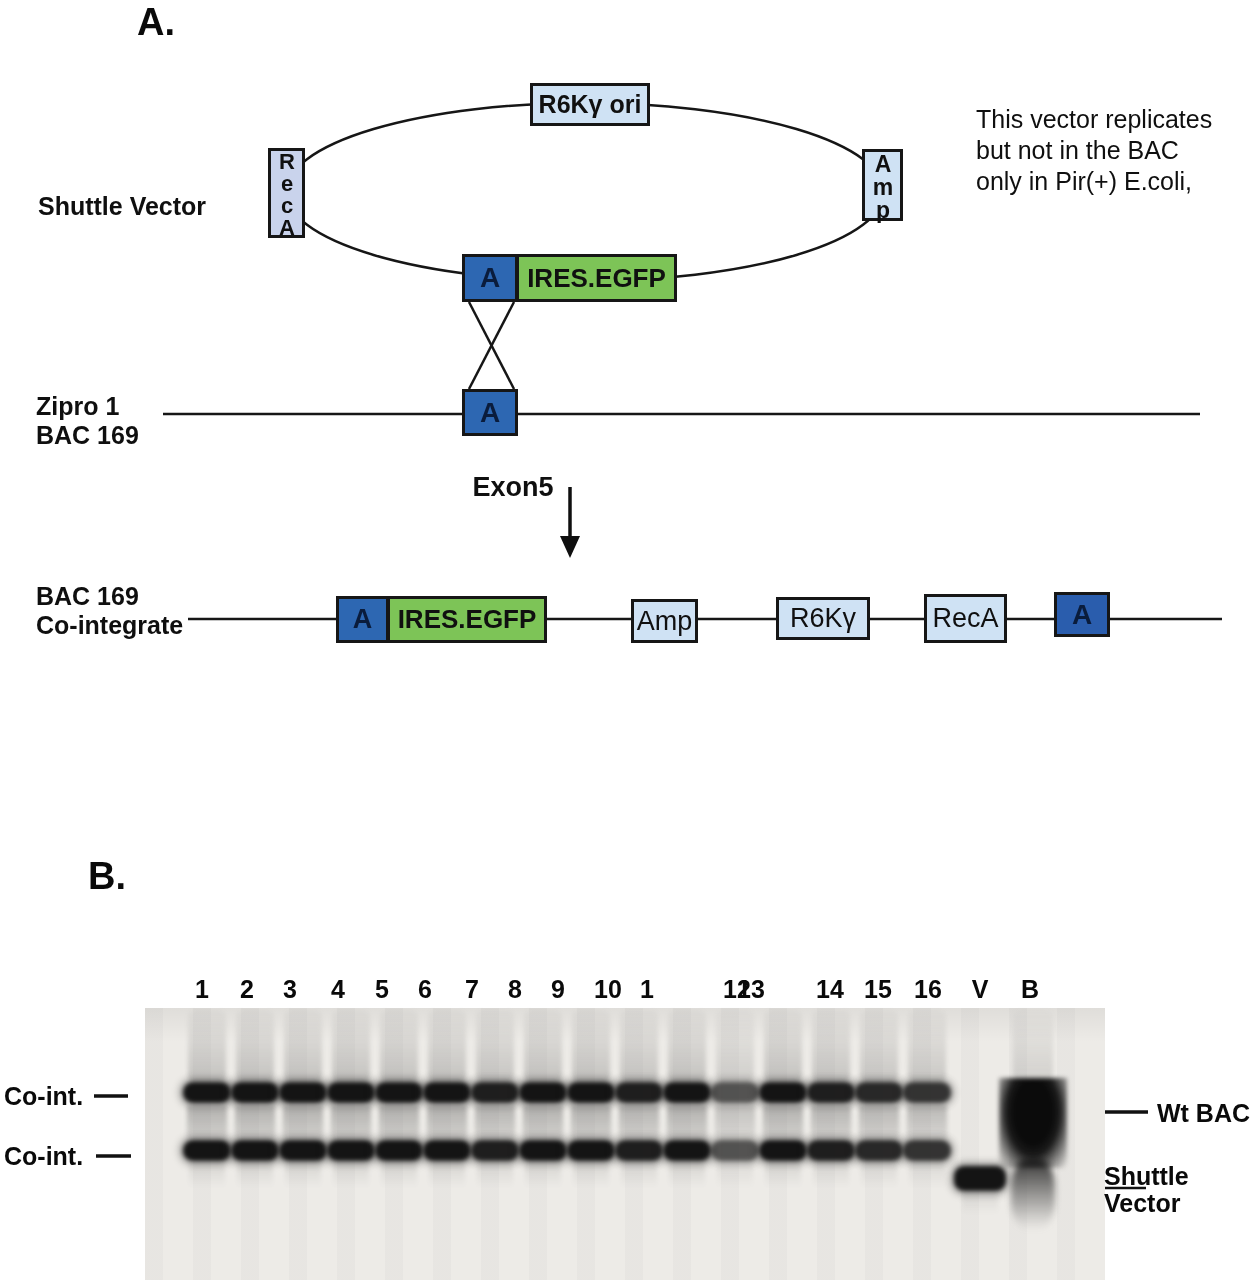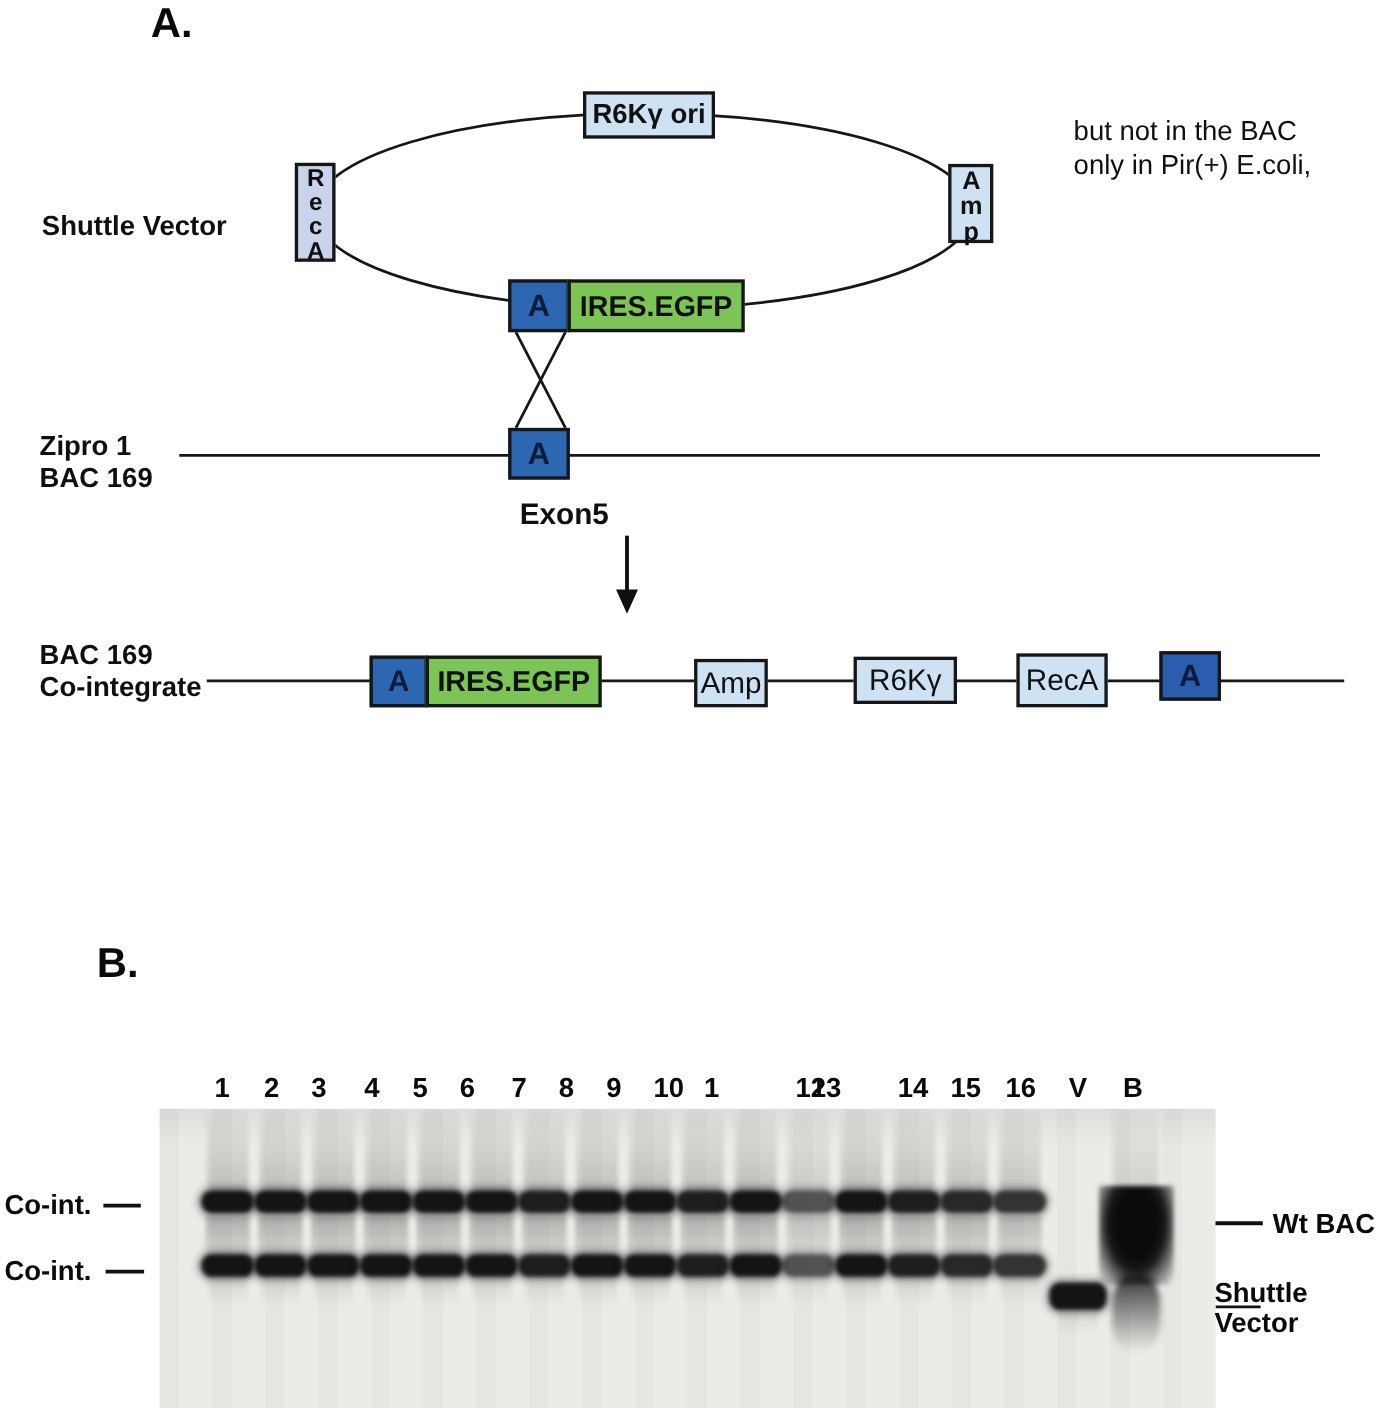--- a/index.html
+++ b/index.html
@@ -74,32 +74,33 @@
 
   <div class="box lightblue" style="left:862px;top:149px;width:41px;height:72px;font-size:23px;">
       <span class="vtext">Amp</span>
     </div>
 
 
   <div class="box darkblue" style="left:462px;top:254px;width:56px;height:48px;font-size:28px;">A</div>
   <div class="box green" style="left:516px;top:254px;width:161px;height:48px;font-size:26px;">IRES.EGFP</div>
 
   <div class="t note" style="left:976px;top:104px;width:275px;">
+    <div>This vector replicates</div>
     <div>but not in the BAC</div>
     <div>only in Pir(+) E.coli,</div>
   </div>
 
   <div class="t twoline" style="left:36px;top:392px;">
     <div>Zipro 1</div>
     <div>BAC 169</div>
   </div>
 
   <div class="box darkblue" style="left:462px;top:389px;width:56px;height:47px;font-size:28px;">A</div>
 
-  <div class="t bold" style="left:453px;top:452px;width:120px;text-align:center;font-size:27px;">Exon5</div>
+  <div class="t bold" style="left:453px;top:472px;width:120px;text-align:center;font-size:27px;">Exon5</div>
 
   <div class="t twoline" style="left:36px;top:582px;">
     <div>BAC 169</div>
     <div>Co-integrate</div>
   </div>
 
   <div class="box darkblue" style="left:336px;top:596px;width:53px;height:47px;font-size:27px;">A</div>
   <div class="box green" style="left:387px;top:596px;width:160px;height:47px;font-size:26px;">IRES.EGFP</div>
   <div class="box lightblue regular" style="left:631px;top:599px;width:67px;height:44px;font-size:27px;">Amp</div>
   <div class="box lightblue regular" style="left:776px;top:597px;width:94px;height:43px;font-size:27px;">R6Kγ</div>

